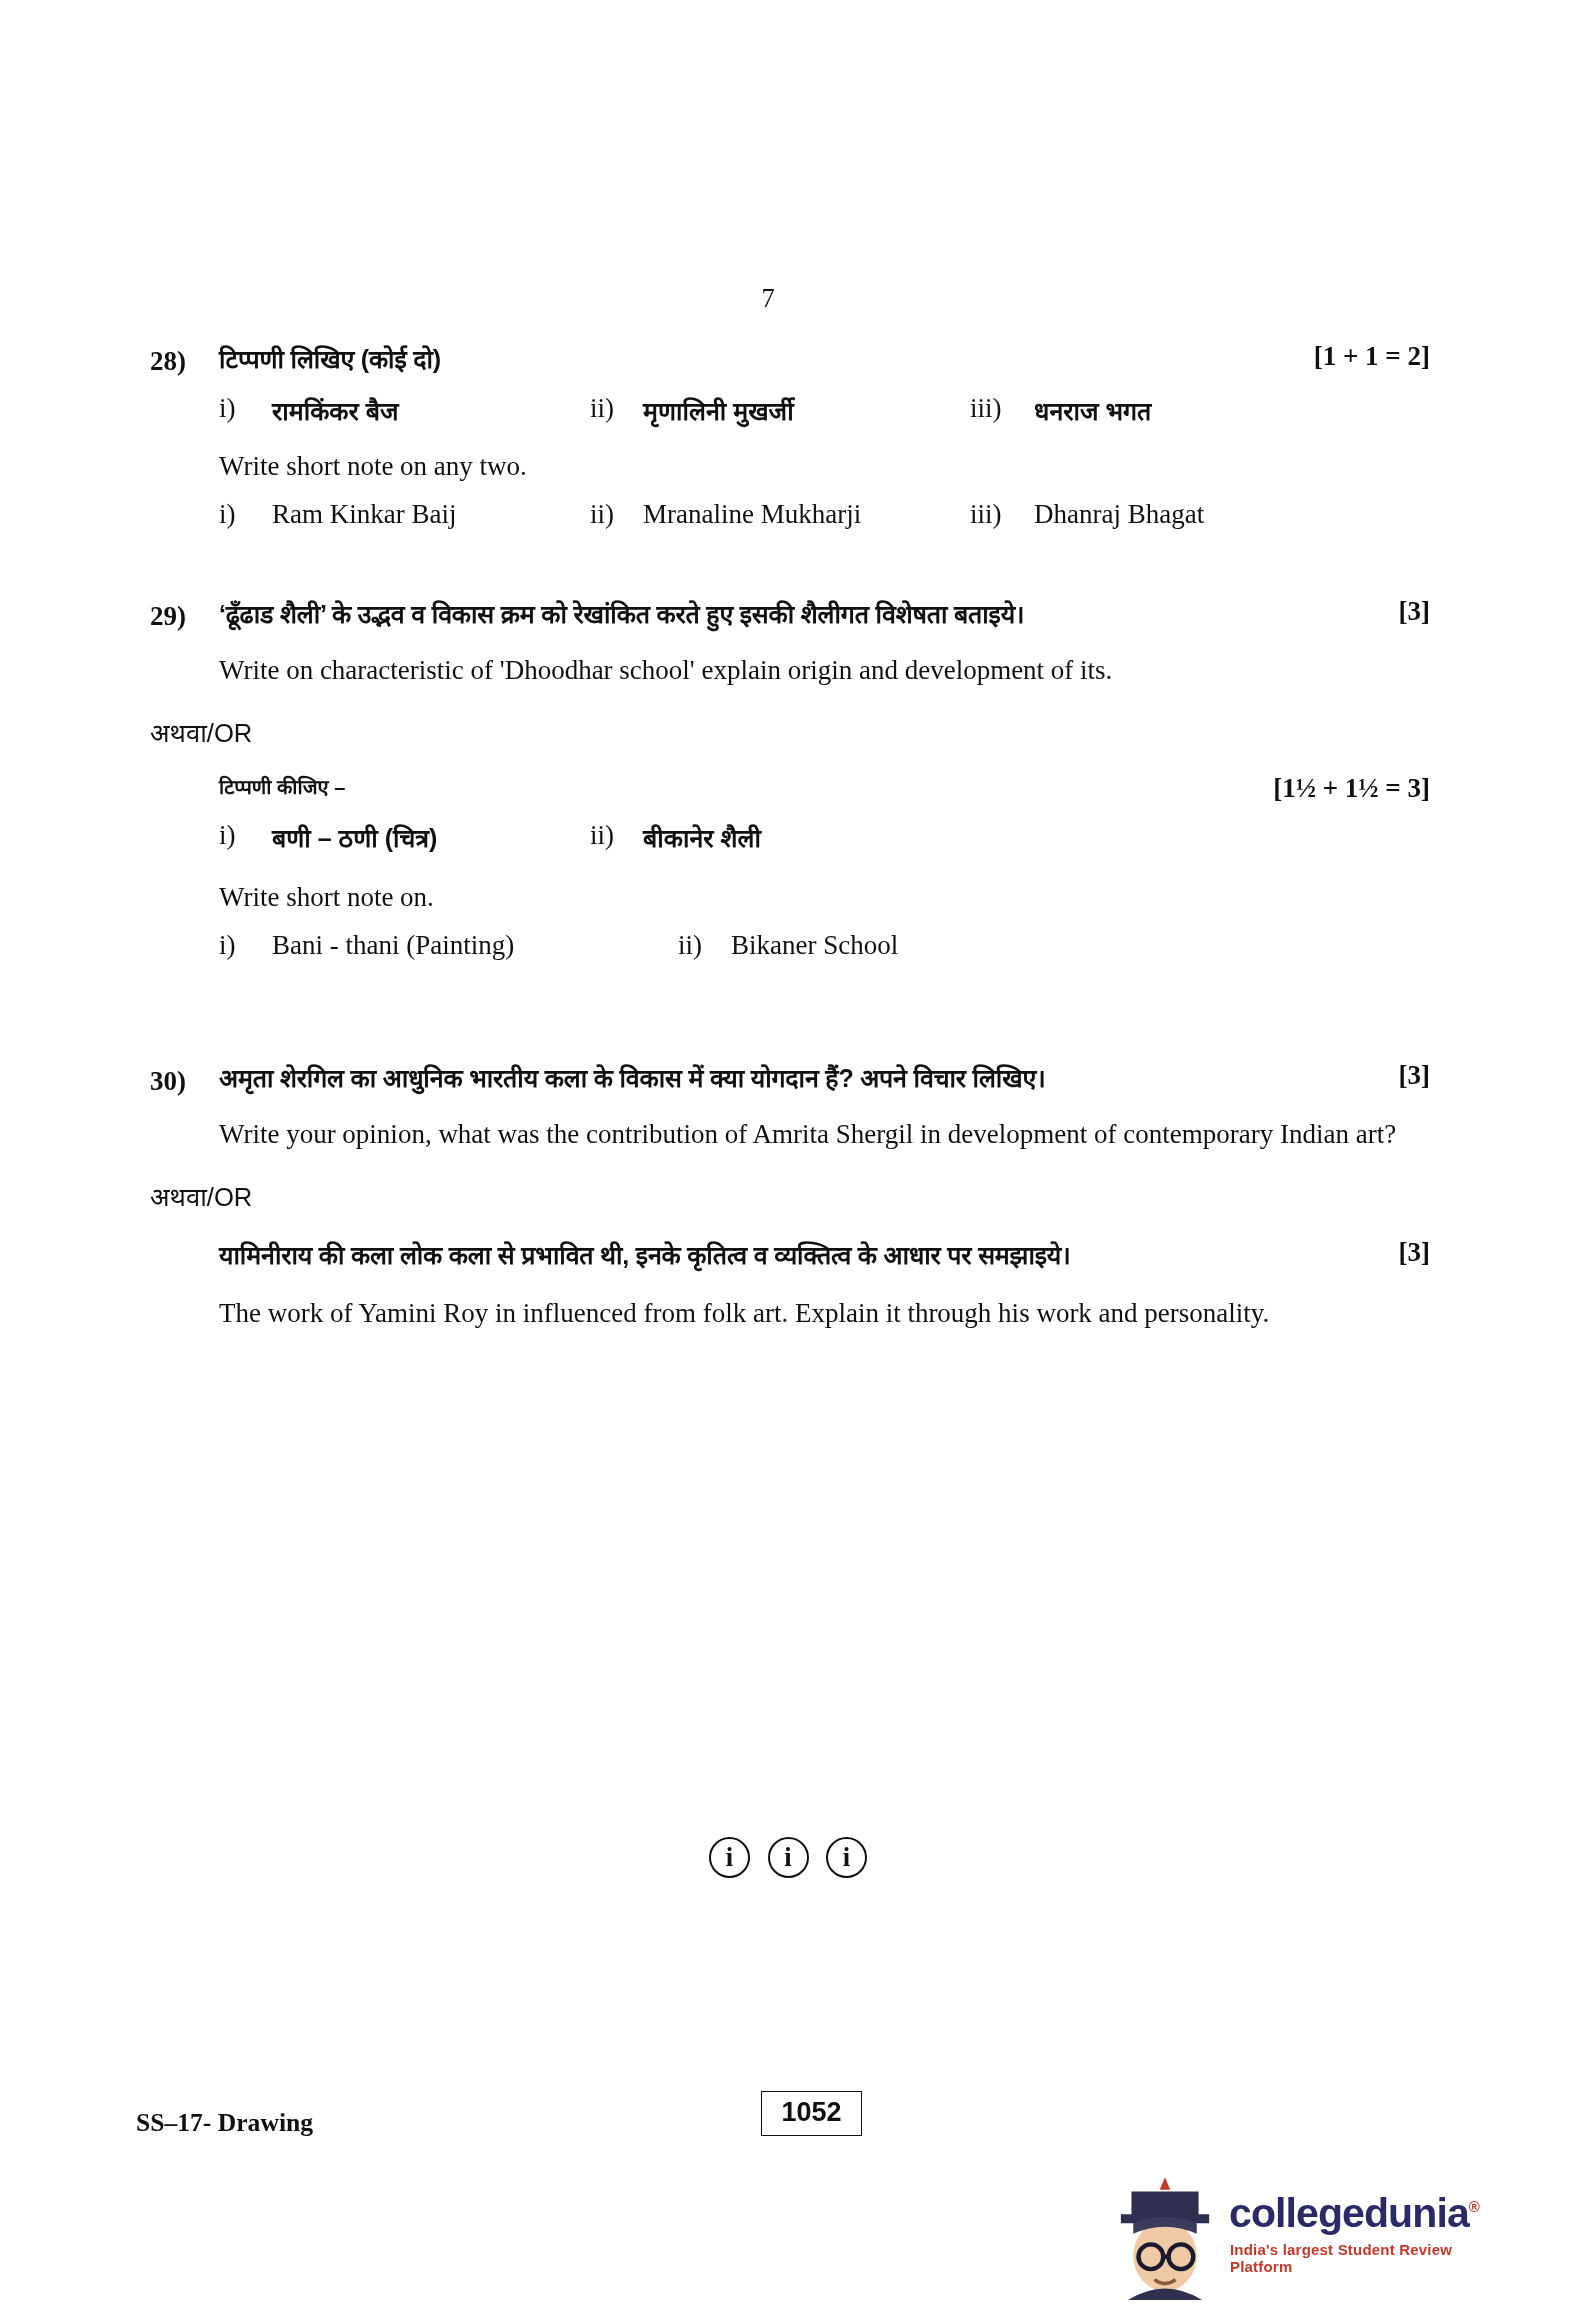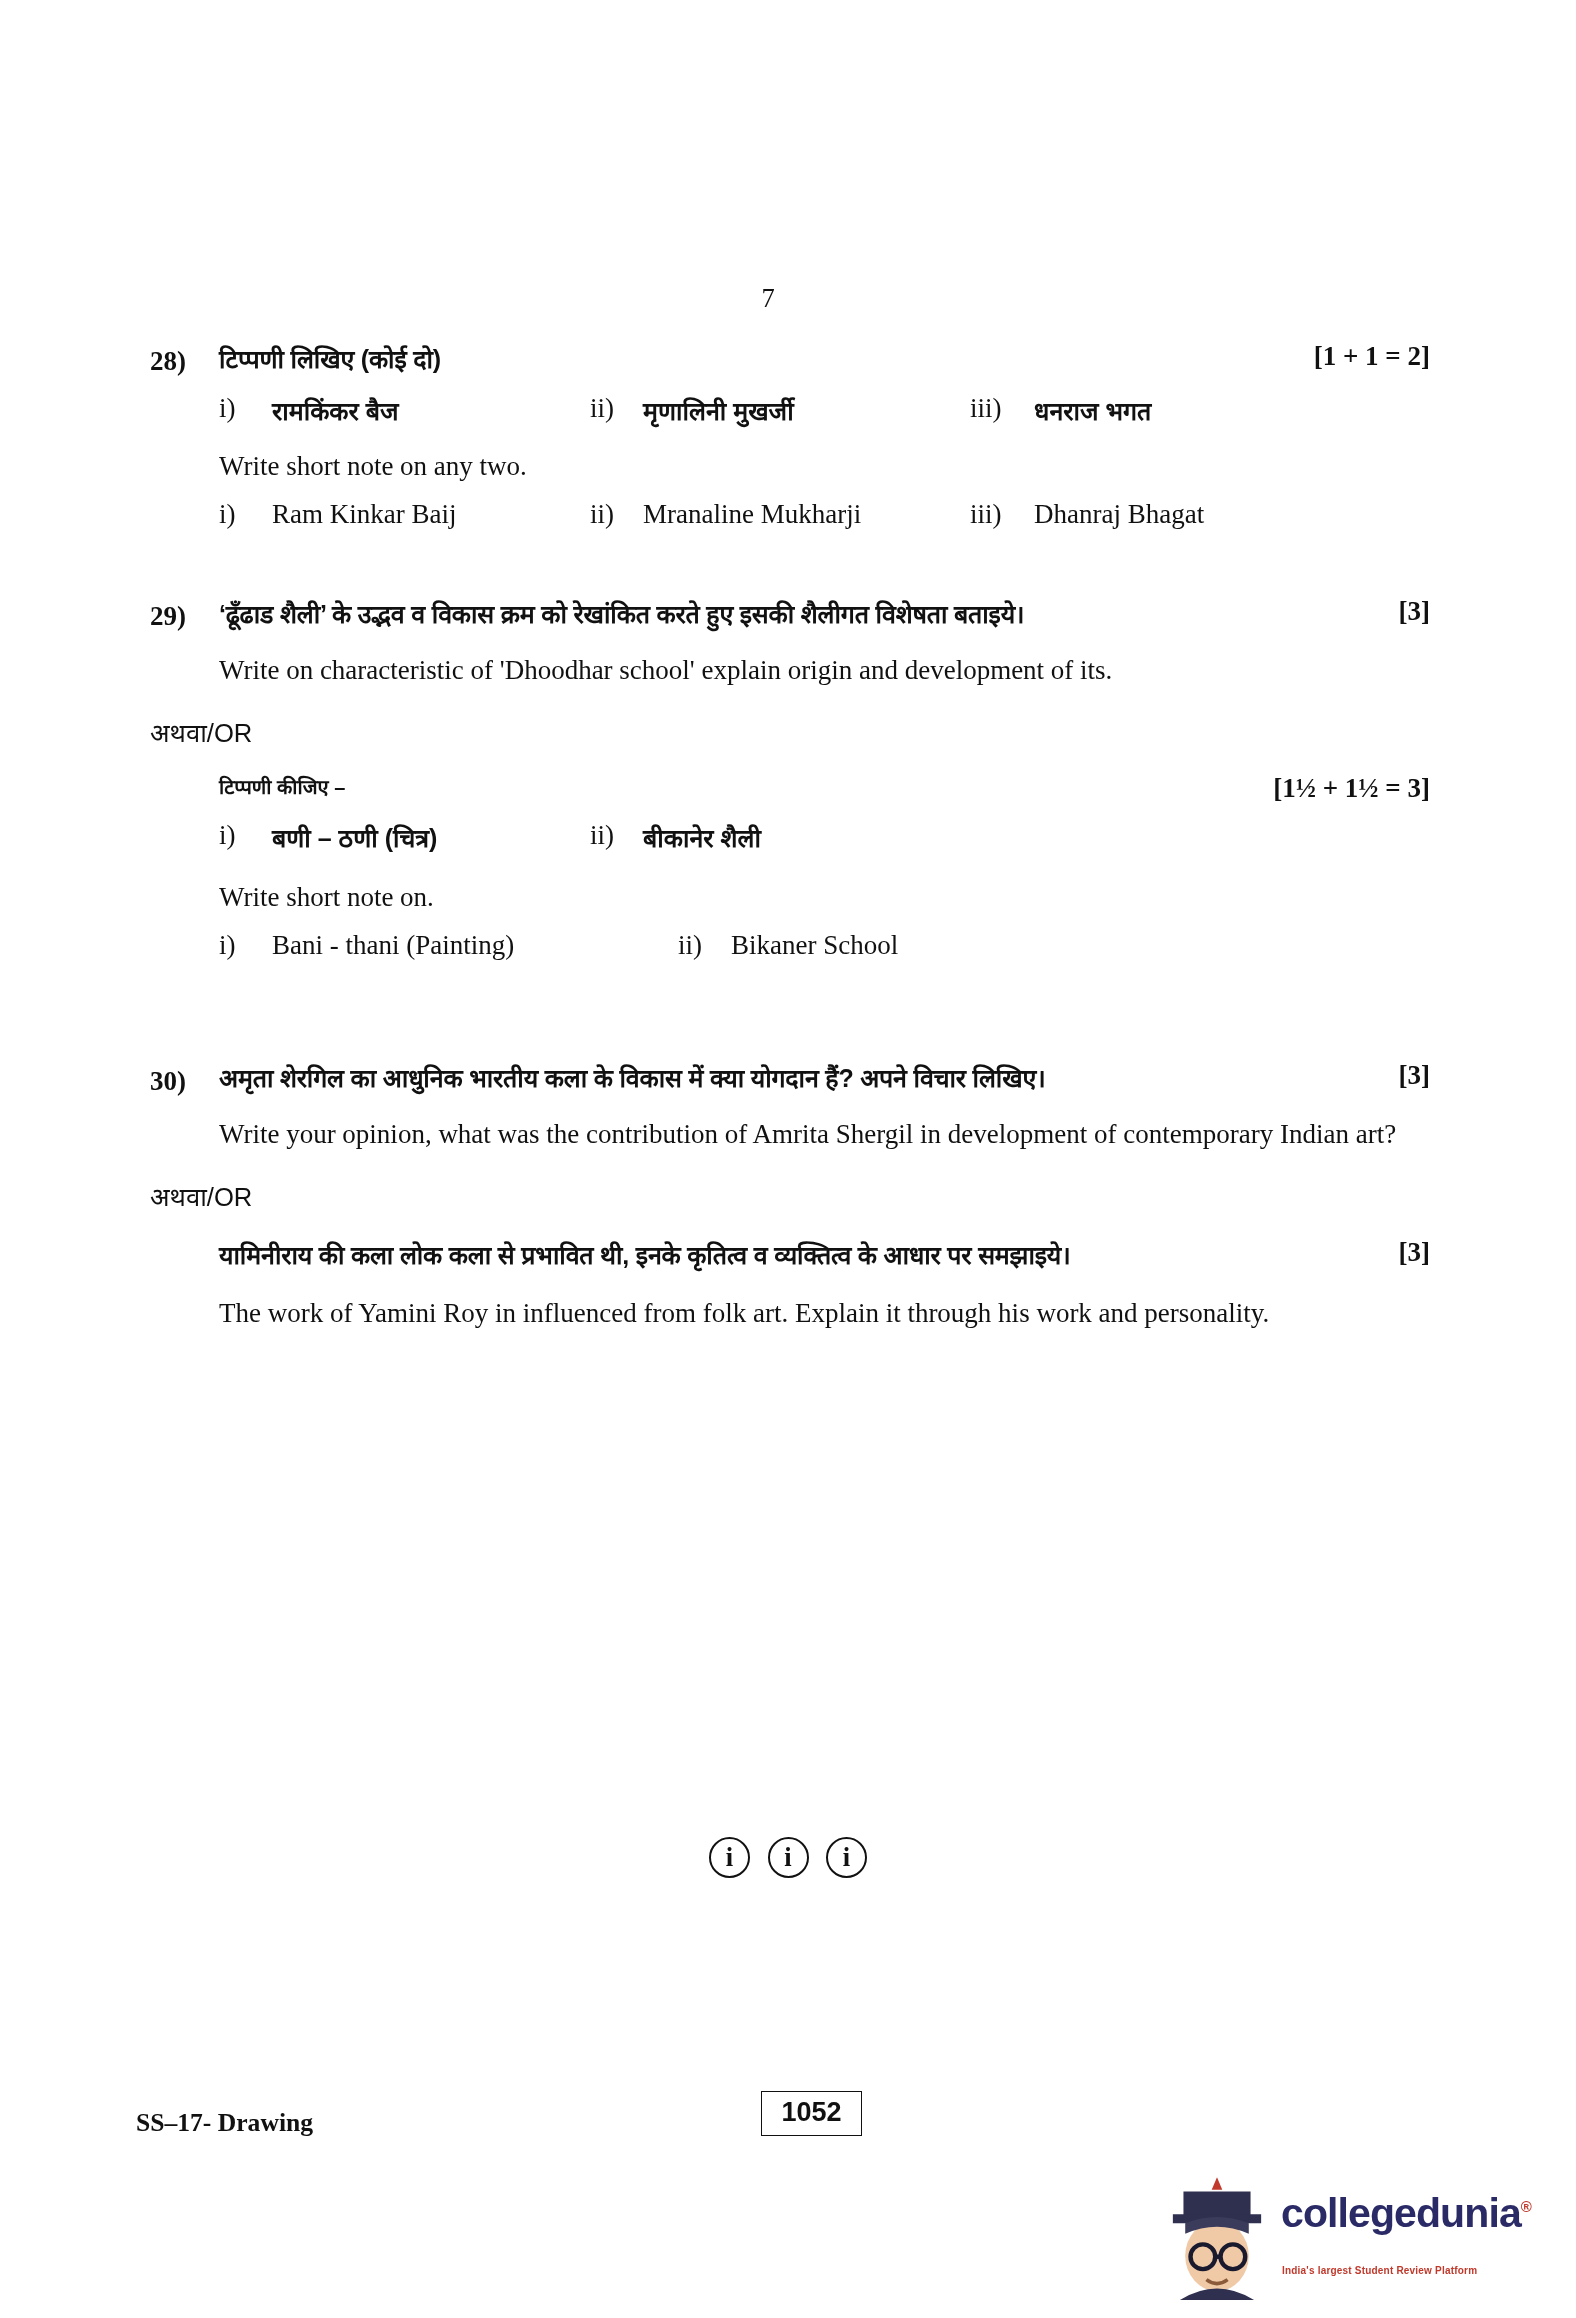--- a/index.html
+++ b/index.html
@@ -173,21 +173,21 @@
     border: 1.8px solid #111;
     padding: 5.3px 19.4px 7px 19.4px;
     font-family: Liberation Sans, sans-serif;
     font-weight: bold;
     font-size: 27px;
   }
 
   
   .logo {
     position: absolute;
-    left: 1164px;
+    left: 1112px;
     top: 2165px;
     width: 406px;
     height: 141px;
   }
   .logo-mark {
     position: absolute;
     left: 0;
     top: 7px;
     width: 106px;
     height: 128px;
@@ -205,25 +205,24 @@
   .logo-text .sup {
     font-size: 15px;
     vertical-align: super;
     color: #c0392b;
   }
   .logo-sub {
     position: absolute;
     left: 118px;
     top: 76px;
     font-family: "Liberation Sans", sans-serif;
-    font-size: 10px;
+    font-size: 15px;
     color: #c0392b;
     font-weight: bold;
     letter-spacing: 0.2px;
-    margin-top: 24px;
   }
 </style>
 </head>
 <body>
 
 <div class="page">
 
   <div class="content">
 
     <div class="page-number">7</div>

